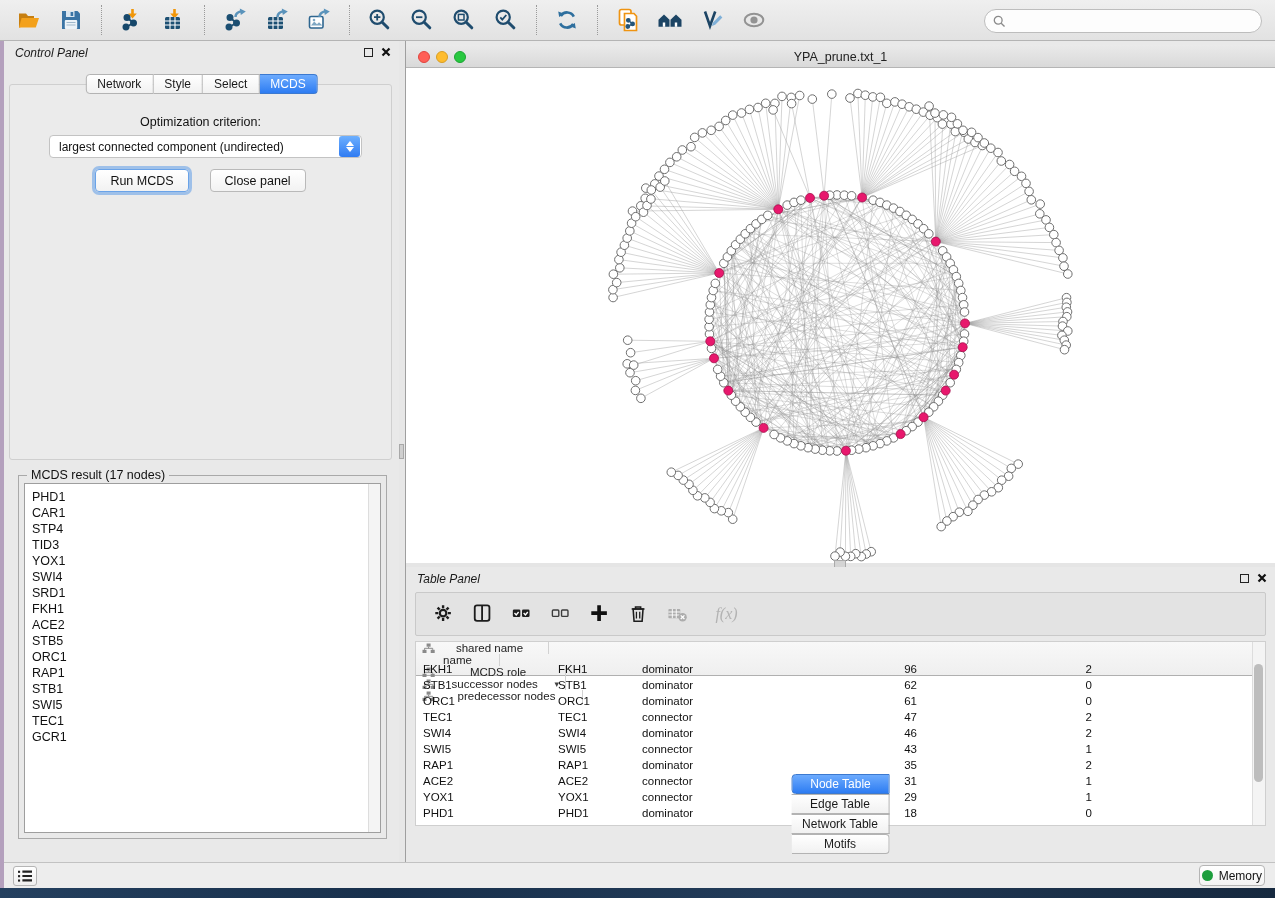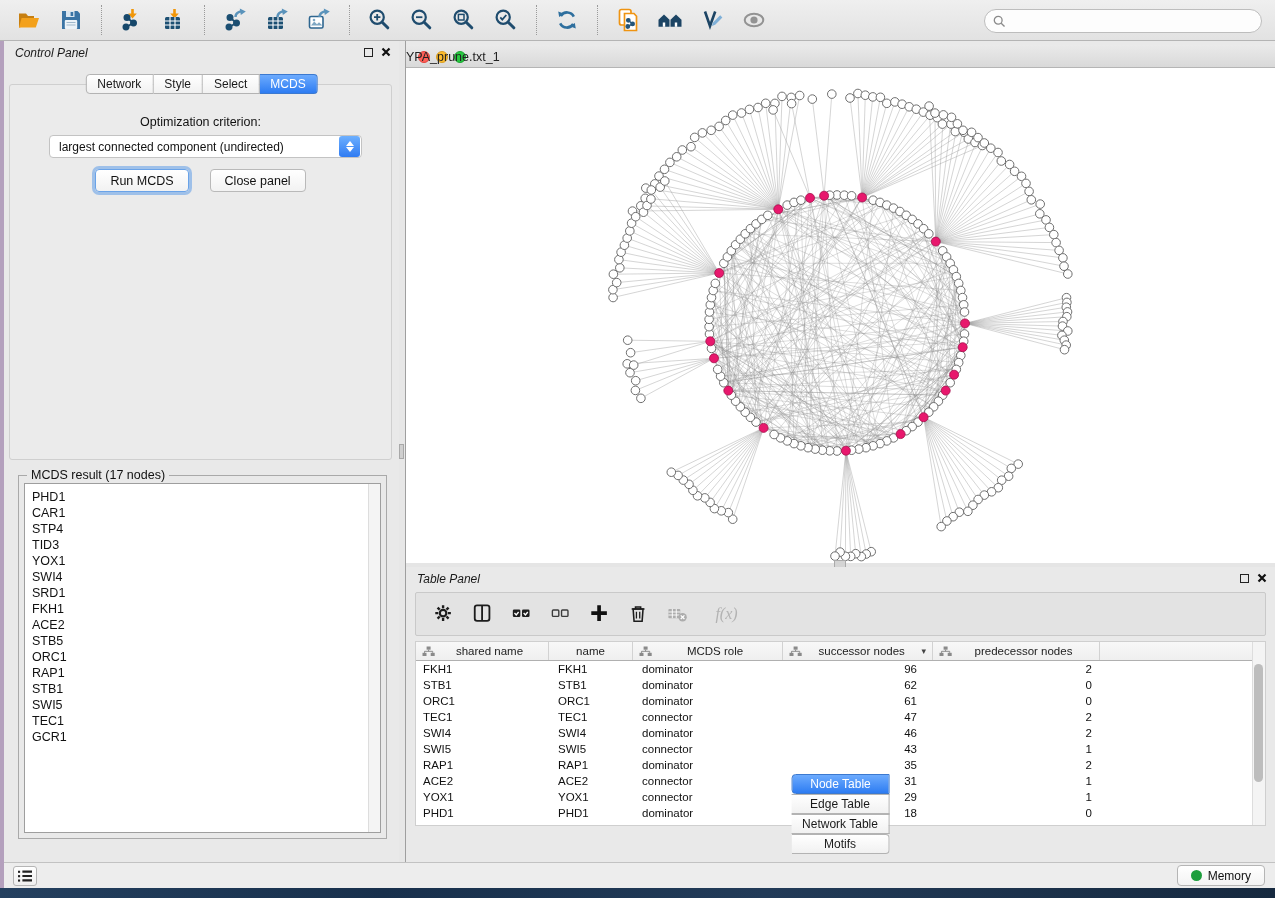--- a/index.html
+++ b/index.html
@@ -81,40 +81,40 @@
     background:#d4d4d4; border:1px solid #aaa; }
 
   
   #net-window { position:absolute; left:406px; top:41px; width:869px; height:522px; background:#e9e9e9; }
   #net-titlebar { position:absolute; left:0; right:0; top:4px; height:23px;
     background:linear-gradient(#eaeaea,#d9d9d9); border-bottom:1px solid #b5b5b5; }
   .tlight { position:absolute; top:6px; width:12px; height:12px; border-radius:50%; }
   .tl-red { left:12px; background:#ff5f57; border:1px solid #e0443e; }
   .tl-yellow { left:30px; background:#febc2e; border:1px solid #d89e24; }
   .tl-green { left:48px; background:#28c840; border:1px solid #1da434; }
-  #net-title { position:absolute; left:0; right:0; top:5px; font-size:12.5px; color:#222; }
+  #net-title { position:absolute; left:0; right:0; top:5px; text-align:center; font-size:12.5px; color:#222; }
   #net-canvas { position:absolute; left:0; right:0; top:27px; bottom:0; background:#fff; }
   #graph { display:block; }
   #graph line { stroke:#8e8e8e; stroke-width:.75; opacity:.4; }
   #graph line.fan { stroke:#9a9a9a; opacity:.55; }
   #graph circle.ring { fill:#fff; stroke:#6e6e6e; stroke-width:1; }
   #graph circle.hub { stroke-width:.8; }
 
   
   #table-panel { position:absolute; left:406px; top:567px; width:869px; height:295px; background:#e9e9e9; }
   #tp-toolbar { position:absolute; left:9px; right:9px; top:25px; height:44px;
     background:#e3e3e3; border:1px solid #c9c9c9; border-radius:2px;
     display:flex; align-items:center; padding-left:16px; }
   .tbicon { width:24px; height:24px; margin-right:15px; display:inline-flex; align-items:center; justify-content:center; }
   .tbicon svg { width:22px; height:22px; }
   .fxtext { font:italic 16px "Liberation Serif",serif; color:#b3b3b3;margin-left:19px; }
   #tablewrap { position:absolute; left:9px; right:9px; top:74px; bottom:36px;
     background:#fff; border:1px solid #cfcfcf; }
-  #thead { position:absolute; left:0; right:13px; top:0; height:19px; display:flex;
-    background:linear-gradient(#f8f8f8,#efefef); border-bottom:1px solid #b0b0b0; }
+  #thead { position:absolute; left:0; right:13px; top:0; height:34px; display:flex;
+    background:linear-gradient(#f8f8f8,#efefef); border-bottom:1px solid #b0b0b0;flex-direction:column; }
   .th { display:flex; align-items:center; border-right:1px solid #d2d2d2; padding:0 4px; }
   .th .thlabel { flex:1; text-align:center; font-size:11.5px; color:#222; }
   .th .treeicon { display:inline-flex; margin-left:2px; }
   .th .sortmark { font-size:9px; color:#444; margin-right:2px; }
   .th:nth-child(1){ width:133px; } .th:nth-child(2){ width:84px; }
   .th:nth-child(3){ width:150px; } .th:nth-child(4){ width:150px; }
   .th:nth-child(5){ width:167px; } .th:nth-child(6){ flex:1; border-right:none; }
   #tbody { position:absolute; left:0; right:13px; top:19px; bottom:0; overflow:hidden; }
   .trow { display:flex; height:16px; }
   .td { font-size:11.5px; color:#111; line-height:16px; white-space:nowrap; overflow:hidden; }
@@ -130,21 +130,21 @@
   #tbl-tabs { position:absolute; left:50%; transform:translateX(-50%); bottom:8px;flex-direction:column; }
 
   
   #statusbar { position:absolute; left:4px; top:862px; width:1271px; height:26px;
     background:#ededed; border-top:1px solid #c2c2c2; }
   #list-btn { position:absolute; left:9px; top:3px; width:24px; height:20px;
     background:linear-gradient(#fff,#efefef); border:1px solid #b5b5b5; border-radius:3px;
     display:flex; align-items:center; justify-content:center; }
   #memory-btn { position:absolute; right:10px; top:2px; height:21px;
     background:linear-gradient(#fff,#f3f3f3); border:1px solid #b5b5b5; border-radius:4px;
-    display:flex; align-items:center; gap:6px; padding:0 13px; font-size:12px; color:#111;
+    display:flex; align-items:center; gap:6px; padding:0 2px; font-size:12px; color:#111;
     font-family:inherit; }
   #memory-btn .dot { width:11px; height:11px; border-radius:50%; background:#1d9e3d; }
 </style>
 </head>
 <body>
 
 <div id="screen">
 
   <div id="toolbar">
     <div id="toolbar-icons">

